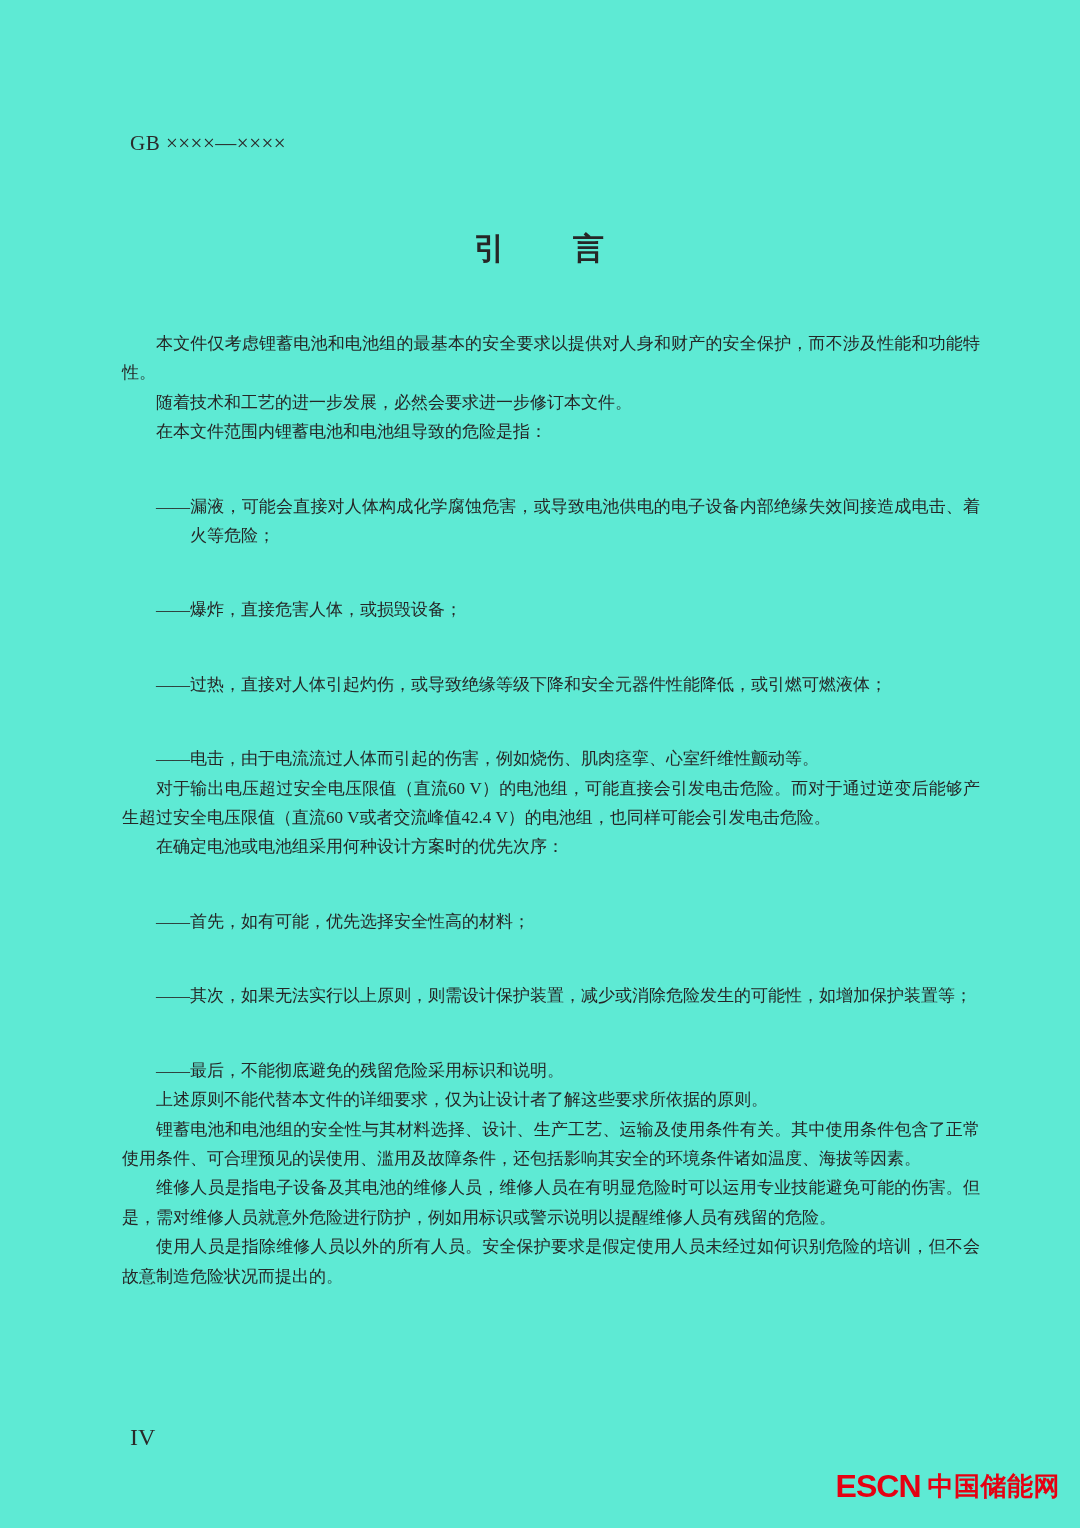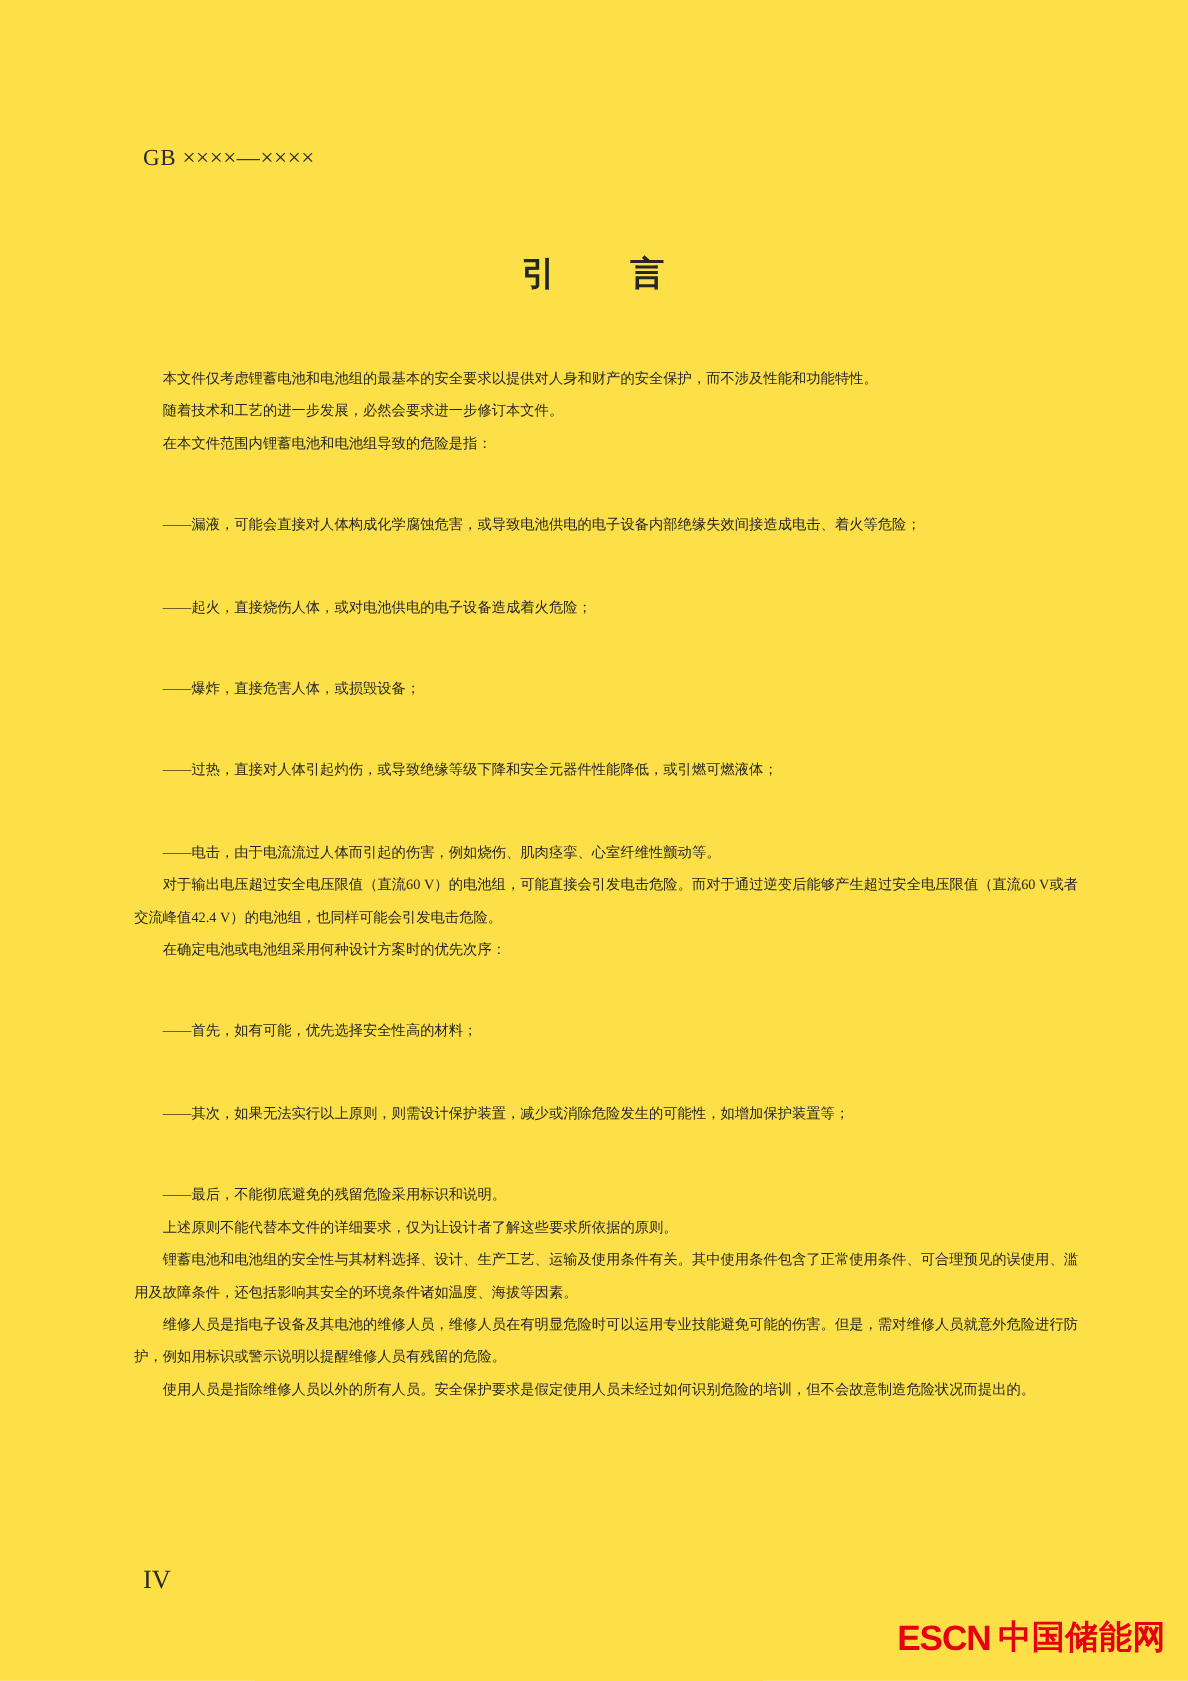--- a/index.html
+++ b/index.html
@@ -10,21 +10,21 @@
     width: 1080px;
     height: 1528px;
     position: relative;
     background: #ffffff;
     font-family: "Liberation Serif", "DejaVu Serif", serif;
     overflow: hidden;
   }
   .page {
     position: absolute;
     inset: 0;
-    background: #fde047;
+    background: #5eead4;
   }
   .doc-header {
     position: absolute;
     left: 130px;
     top: 131px;
     font-size: 21px;
     color: #2a2a2a;
     letter-spacing: 0.5px;
   }
   .doc-title {
@@ -37,21 +37,21 @@
     font-weight: 700;
     font-size: 31px;
     color: #262626;
     letter-spacing: 2px;
   }
   .content {
     position: absolute;
     left: 122px;
     top: 329px;
     width: 858px;
-    font-size: 13px;
+    font-size: 17px;
     line-height: 29.4px;
     color: #262626;
     text-align: justify;
   }
   .content p {
     margin: 0;
     padding: 0;
   }
   .content p.indent {
     text-indent: 2em;
@@ -75,41 +75,40 @@
     white-space: nowrap;
     font-family: "Liberation Sans", "DejaVu Sans", sans-serif;
     font-weight: 800;
   }
   .escn-logo .latin {
     font-size: 32px;
     letter-spacing: -1px;
     vertical-align: baseline;
   }
   .escn-logo .cjk {
-    font-size: 30px;
+    font-size: 26px;
     margin-left: 7px;
     letter-spacing: 0.5px;
     vertical-align: 2px;
   }
 </style>
 </head>
 <body>
 
 <div class="page">
 
   <div class="doc-header">GB ××××—××××</div>
 
   <div class="doc-title">引　　言</div>
 
   <div class="content">
       <p class="indent">本文件仅考虑锂蓄电池和电池组的最基本的安全要求以提供对人身和财产的安全保护，而不涉及性能和功能特性。</p>
       <p class="indent">随着技术和工艺的进一步发展，必然会要求进一步修订本文件。</p>
       <p class="indent">在本文件范围内锂蓄电池和电池组导致的危险是指：</p>
       <p class="dash">——漏液，可能会直接对人体构成化学腐蚀危害，或导致电池供电的电子设备内部绝缘失效间接造成电击、着火等危险；</p>
-      <p class="dash">——起火，直接烧伤人体，或对电池供电的电子设备造成着火危险；</p>
       <p class="dash">——爆炸，直接危害人体，或损毁设备；</p>
       <p class="dash">——过热，直接对人体引起灼伤，或导致绝缘等级下降和安全元器件性能降低，或引燃可燃液体；</p>
       <p class="dash">——电击，由于电流流过人体而引起的伤害，例如烧伤、肌肉痉挛、心室纤维性颤动等。</p>
       <p class="indent">对于输出电压超过安全电压限值（直流60 V）的电池组，可能直接会引发电击危险。而对于通过逆变后能够产生超过安全电压限值（直流60 V或者交流峰值42.4 V）的电池组，也同样可能会引发电击危险。</p>
       <p class="indent">在确定电池或电池组采用何种设计方案时的优先次序：</p>
       <p class="dash">——首先，如有可能，优先选择安全性高的材料；</p>
       <p class="dash">——其次，如果无法实行以上原则，则需设计保护装置，减少或消除危险发生的可能性，如增加保护装置等；</p>
       <p class="dash">——最后，不能彻底避免的残留危险采用标识和说明。</p>
       <p class="indent">上述原则不能代替本文件的详细要求，仅为让设计者了解这些要求所依据的原则。</p>
       <p class="indent">锂蓄电池和电池组的安全性与其材料选择、设计、生产工艺、运输及使用条件有关。其中使用条件包含了正常使用条件、可合理预见的误使用、滥用及故障条件，还包括影响其安全的环境条件诸如温度、海拔等因素。</p>

